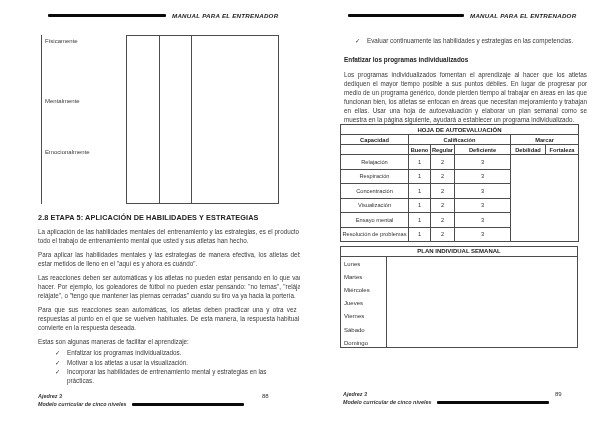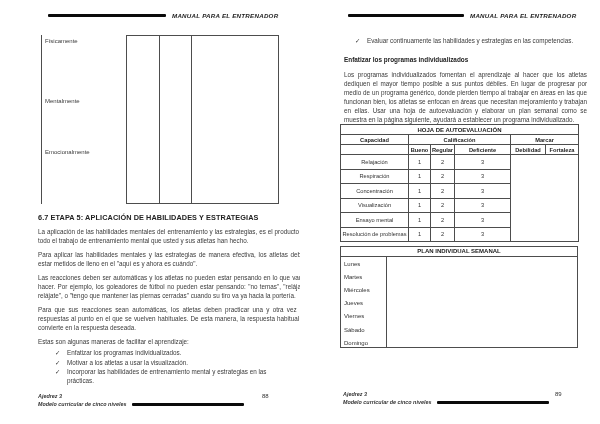--- a/index.html
+++ b/index.html
@@ -85,21 +85,21 @@
       <div class="state-label" style="top:3px">Físicamente</div>
       <div class="state-label" style="top:63px">Mentalmente</div>
       <div class="state-label" style="top:114px">Emocionalmente</div>
       <div class="state-grid">
         <div class="sg-c1"></div>
         <div class="sg-c2"></div>
         <div class="sg-c3"></div>
       </div>
     </div>
 
-    <div class="section-heading">6.7 ETAPA 5: APLICACIÓN DE HABILIDADES Y ESTRATEGIAS</div>
+    <div class="section-heading">2.8 ETAPA 5: APLICACIÓN DE HABILIDADES Y ESTRATEGIAS</div>
 
     <div class="paras">
       <p>La aplicación de las habilidades mentales del entrenamiento y las estrategias, es el producto de todo el trabajo de entrenamiento mental que usted y sus atletas han hecho.</p>
       <p>Para aplicar las habilidades mentales y las estrategias de manera efectiva, los atletas deben estar metidos de lleno en el "aquí es y ahora es cuándo".</p>
       <p>Las reacciones deben ser automáticas y los atletas no pueden estar pensando en lo que van a hacer. Por ejemplo, los goleadores de fútbol no pueden estar pensando: "no temas", "relájate, relájate", o "tengo que mantener las piernas cerradas" cuando su tiro va ya hacia la portería.</p>
       <p>Para que sus reacciones sean automáticas, los atletas deben practicar una y otra vez las respuestas al punto en el que se vuelven habituales. De esta manera, la respuesta habitual se convierte en la respuesta deseada.</p>
       <p>Estas son algunas maneras de facilitar el aprendizaje:</p>
     </div>
 
     <div class="bullet-list">

